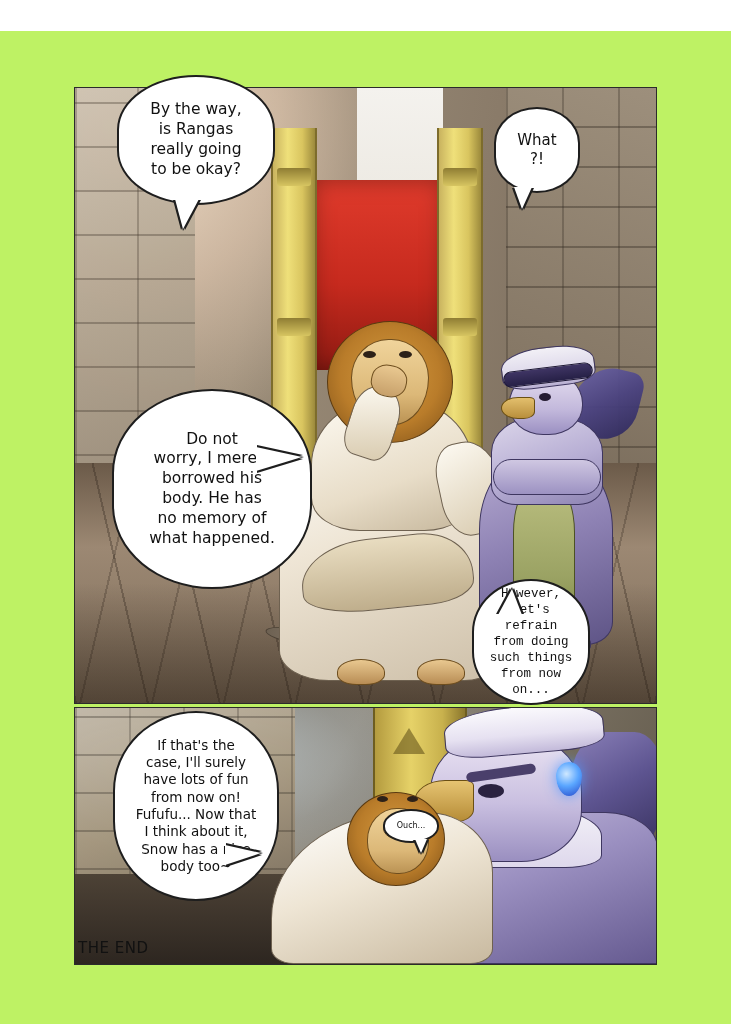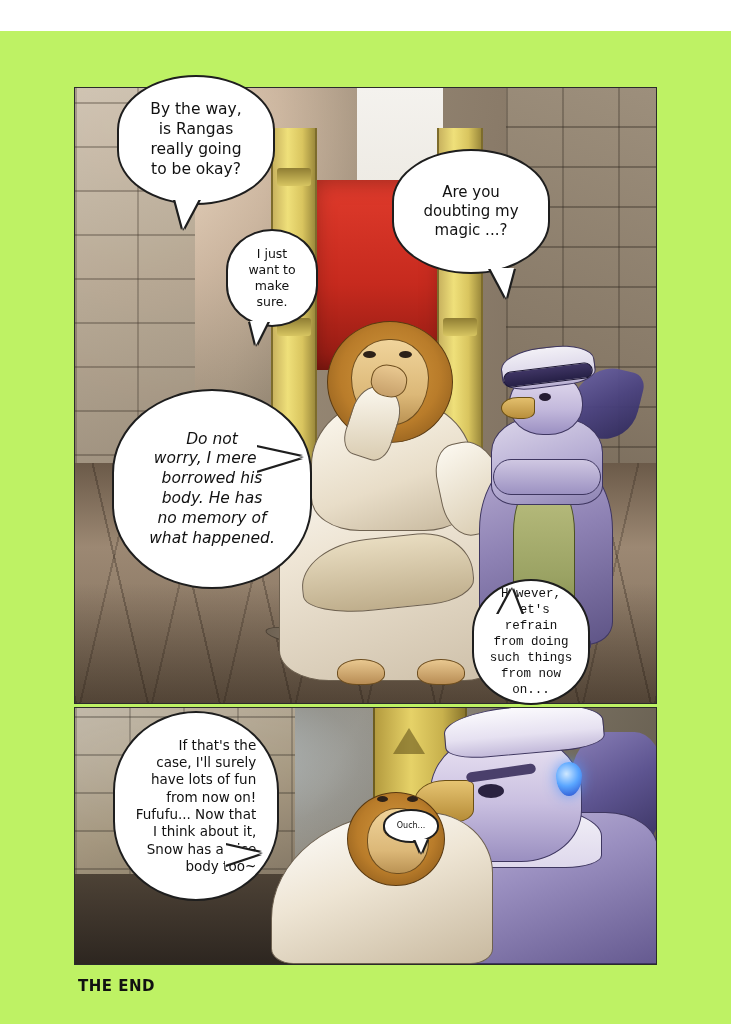--- a/index.html
+++ b/index.html
@@ -564,21 +564,20 @@
     left: 18px; bottom: -18px;
     border-width: 22px 10px 0 8px;
     border-color: #ffffff transparent transparent transparent;
     filter: drop-shadow(-2px 1px 0 #1e1e1e) drop-shadow(2px 1px 0 #1e1e1e);
   }
 
   #b-donot {
     left: 112px; top: 358px;
     width: 200px; height: 200px;
     font-size: 15.5px;
-    font-style: italic;
   }
   #b-donot .tail {
     right: 8px; top: 56px;
     border-width: 10px 0 14px 46px;
     border-color: transparent transparent transparent #ffffff;
     filter: drop-shadow(1px -2px 0 #1e1e1e) drop-shadow(1px 2px 0 #1e1e1e);
   }
 
   #b-however {
     left: 472px; top: 548px;
@@ -597,21 +596,20 @@
     left: 238px; top: 650px;
     width: 102px; height: 52px;
     border-radius: 50% / 46%;
     font-size: 14.5px;
   }
 
   #b-ifthats {
     left: 113px; top: 680px;
     width: 166px; height: 190px;
     font-size: 13.5px;
-    text-align: right;
   }
   #b-ifthats .tail {
     right: 16px; bottom: 34px;
     border-width: 8px 0 12px 36px;
     border-color: transparent transparent transparent #ffffff;
     filter: drop-shadow(1px -2px 0 #1e1e1e) drop-shadow(1px 2px 0 #1e1e1e);
   }
 
   #b-ouch {
     left: 383px; top: 778px;
@@ -623,26 +621,25 @@
     right: 10px; bottom: -12px;
     border-width: 14px 6px 0 6px;
     border-color: #ffffff transparent transparent transparent;
     filter: drop-shadow(-2px 1px 0 #1e1e1e) drop-shadow(2px 1px 0 #1e1e1e);
   }
 
   
   #the-end {
     position: absolute;
     left: 78px;
-    top: 946px;
+    top: 908px;
     font-size: 15px;
     letter-spacing: .5px;
     color: #111;
     font-family: "DejaVu Sans", sans-serif;
-    font-weight: bold;
   }
 </style>
 </head>
 <body>
 
 <div class="page">
 
   <div class="panel" id="panel-1">
     <div class="bg1"></div>
     <div class="stone-left"></div>
@@ -722,29 +719,24 @@
       <div class="lion2-eye r"></div>
       <div class="lion2-mouth"></div>
     </div>
   </div>
 
   <div class="balloon" id="b-bytheway">By the way,
 is Rangas
 really going
 to be okay?<span class="tail"></span></div>
 
-  <div class="balloon" id="b-ijust">I just
-want to
-make
-sure.<span class="tail"></span></div>
-
-  <div class="balloon" id="b-areyou">Are you
-doubting my
-magic ...?<span class="tail"></span></div>
-
+
+
+  <div class="balloon" id="b-what">What
+?!<span class="tail"></span></div>
 
   <div class="balloon" id="b-donot">Do not
 worry, I merely
 borrowed his
 body. He has
 no memory of
 what happened.<span class="tail"></span></div>
 
   <div class="balloon" id="b-however">However,
 let's refrain

